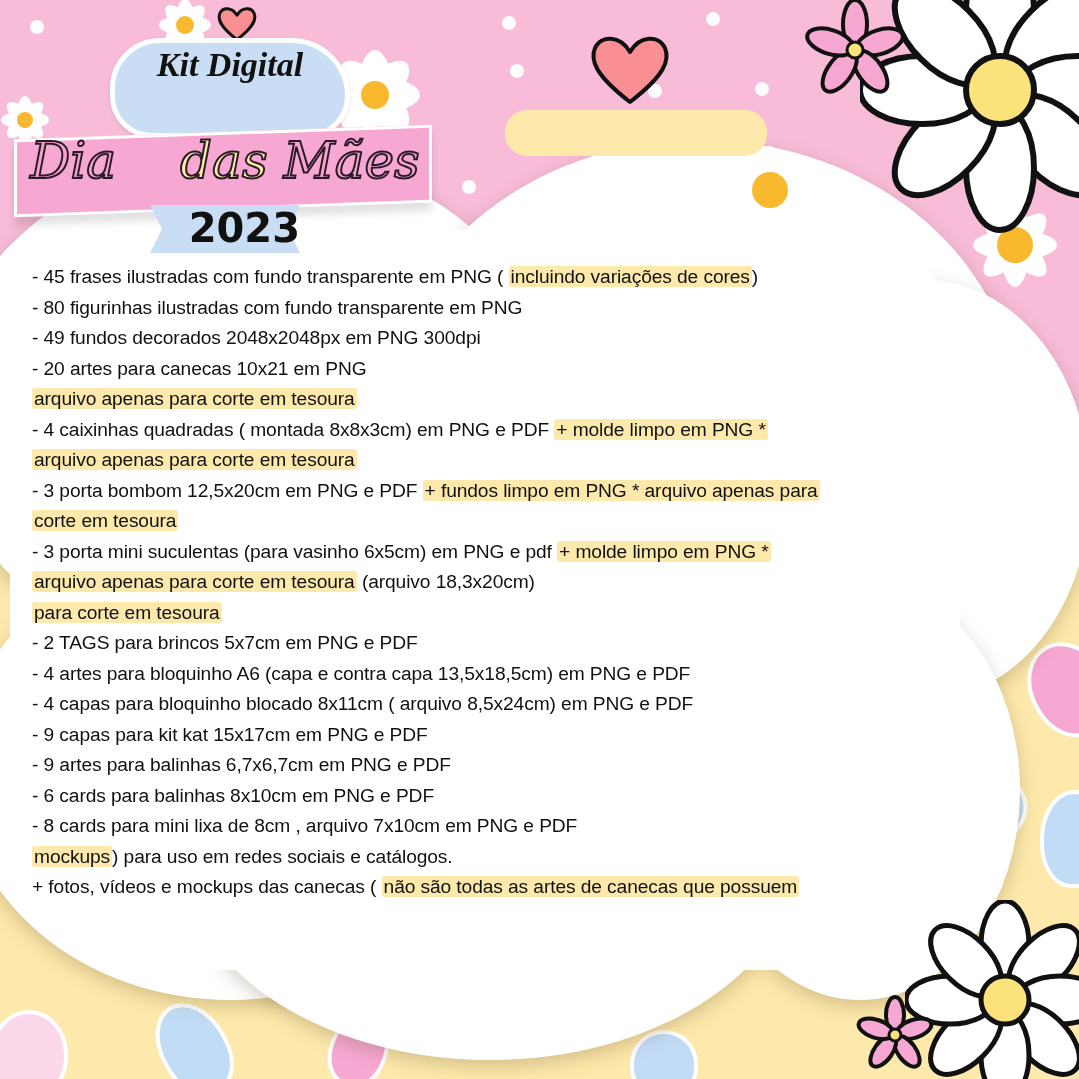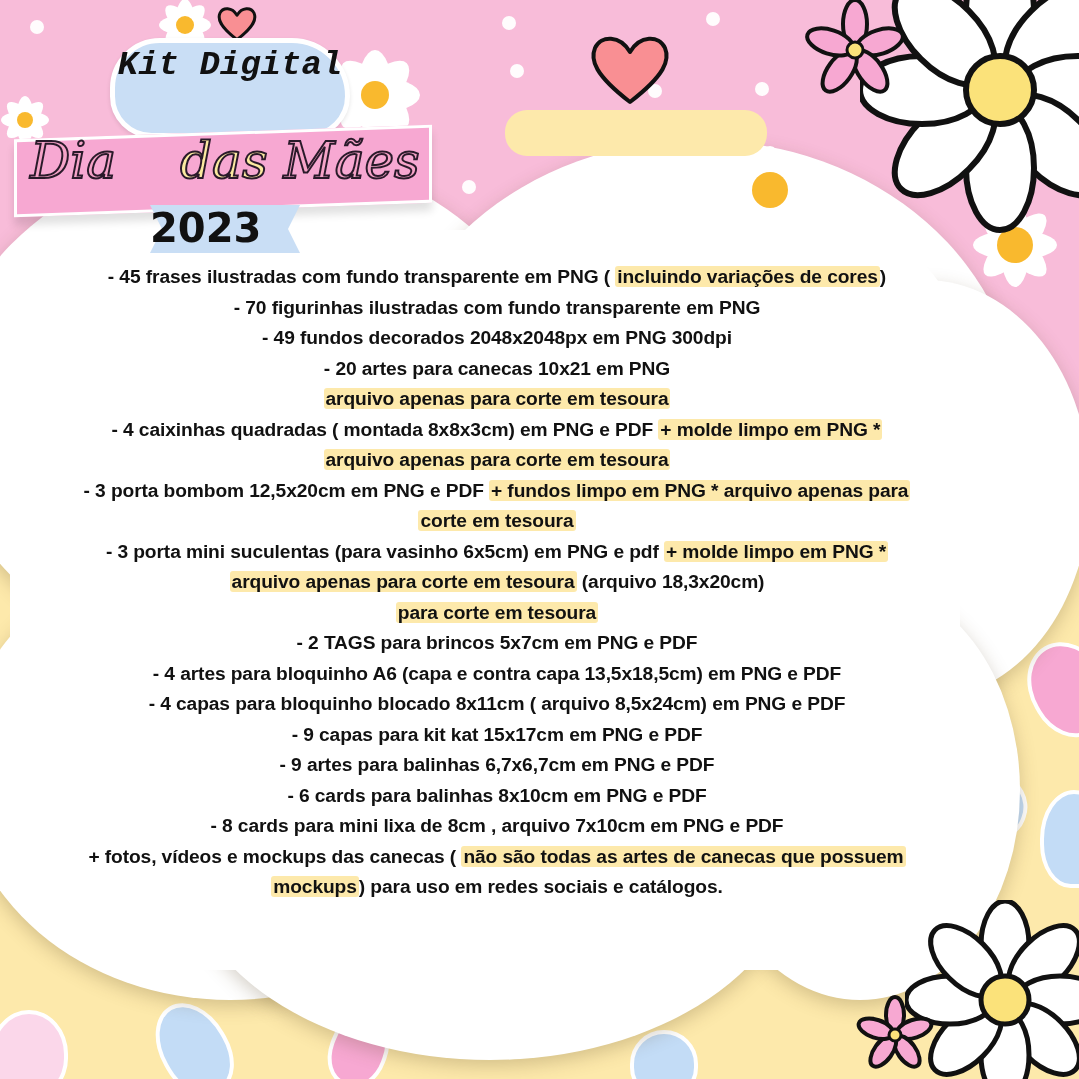--- a/index.html
+++ b/index.html
@@ -4,31 +4,31 @@
 <style>
   html, body { margin: 0; padding: 0; }
   body { width: 1079px; height: 1079px; overflow: hidden; font-family: "Liberation Sans", sans-serif; }
   .canvas { position: relative; width: 1079px; height: 1079px; overflow: hidden; background: #f8bcd9; }
   .bg-yellow { position: absolute; left: 0; top: 560px; width: 1079px; height: 519px; background: #fde9ab; }
   .pink-dots span { position: absolute; width: 14px; height: 14px; border-radius: 50%; background: #fff; opacity: .95; }
   .cloud { position: absolute; background: #fff; border-radius: 50%; }
   .cloud-shadow { box-shadow: 0 6px 18px rgba(90,70,40,.25); }
   .petal-blob { position: absolute; border-radius: 50% 50% 45% 45%; border: 4px solid #fff; }
   .daisy { position: absolute; }
-  .content { position: absolute; left: 32px; top: 262px; width: 930px; font-weight: bold; font-size: 19.2px; color: #111; line-height: 30.5px; letter-spacing: -0.1px; text-align: center; }
+  .content { position: absolute; left: 32px; top: 262px; width: 930px; font-weight: normal; font-size: 19.2px; color: #111; line-height: 30.5px; letter-spacing: -0.1px; }
   .content .line { white-space: nowrap; }
   .hl { background: #fde9ab; border-radius: 3px; padding: 0 2px; }
   .title-wrap { position: absolute; left: 14px; top: 10px; width: 430px; height: 250px; }
   .cloud-title { position: absolute; left: 110px; top: 38px; width: 230px; height: 90px; background: #c9def5; border: 5px solid #fff; border-radius: 60px 70px 50px 50px; box-shadow: 0 2px 4px rgba(0,0,0,.1); }
-  .kit-text { position: absolute; left: 110px; top: 46px; width: 240px; text-align: center; font-family: Liberation Mono, monospace; font-style: italic; font-weight: bold; font-size: 34px; color: #111; }
+  .kit-text { position: absolute; left: 110px; top: 46px; width: 240px; text-align: center; font-family: Liberation Serif, serif; font-style: italic; font-weight: bold; font-size: 34px; color: #111; }
   .banner { position: absolute; left: 14px; top: 132px; width: 412px; height: 72px; background: #f7a8d2; border: 3px solid #fff; transform: skewY(-2deg); box-shadow: 0 8px 8px rgba(0,0,0,.12); }
   .dia-text { position: absolute; left: 20px; top: 132px; width: 410px; text-align: center; font-family: "DejaVu Serif", serif; font-style: italic; font-size: 50px; color: #f6a3c8; -webkit-text-stroke: 2px #2a1a2a; }
   .dia-text .y { color: #fbeaa0; margin-left: 48px; }
   .year-ribbon { position: absolute; left: 150px; top: 205px; width: 150px; height: 48px; background: #c9def5; clip-path: polygon(0 0,100% 0,92% 50%,100% 100%,0 100%,8% 50%); }
-  .year-text { position: absolute; left: 150px; top: 205px; width: 150px; text-align: left; font-size: 40px; font-weight: bold; color: #111; font-family: "DejaVu Sans", sans-serif; }
+  .year-text { position: absolute; left: 150px; top: 205px; width: 150px; text-align: right; font-size: 40px; font-weight: bold; color: #111; font-family: "DejaVu Sans", sans-serif; }
   .heart { position: absolute; }
   .blank-pill { position: absolute; left: 505px; top: 110px; width: 262px; height: 46px; background: #fde9ab; border-radius: 22px; }
 </style>
 </head>
 <body>
 
 <div class="canvas">
 
   <div class="bg-yellow"></div>
 
@@ -168,34 +168,34 @@
     <div class="cloud-title"></div>
     <div class="kit-text">Kit Digital</div>
     <div class="banner"></div>
     <div class="dia-text"><span>Dia </span><span class="y">das </span><span>Mães</span></div>
     <div class="year-ribbon"></div>
     <div class="year-text">2023</div>
   </div>
 
   <div class="content" id="content">
       <div class="line"><span>- 45 frases ilustradas com fundo transparente em PNG ( </span><span class="hl">incluindo variações de cores</span><span>)</span></div>
-      <div class="line"><span>- 70 figurinhas ilustradas com fundo transparente em PNG</span></div>
+      <div class="line"><span>- 80 figurinhas ilustradas com fundo transparente em PNG</span></div>
       <div class="line"><span>- 49 fundos decorados 2048x2048px em PNG 300dpi</span></div>
       <div class="line"><span>- 20 artes para canecas 10x21 em PNG</span></div>
       <div class="line"><span class="hl">arquivo apenas para corte em tesoura</span></div>
       <div class="line"><span>- 4 caixinhas quadradas ( montada 8x8x3cm) em PNG e PDF </span><span class="hl">+ molde limpo em PNG *</span></div>
       <div class="line"><span class="hl">arquivo apenas para corte em tesoura</span></div>
       <div class="line"><span>- 3 porta bombom 12,5x20cm em PNG e PDF </span><span class="hl">+ fundos limpo em PNG * arquivo apenas para</span></div>
       <div class="line"><span class="hl">corte em tesoura</span></div>
       <div class="line"><span>- 3 porta mini suculentas (para vasinho 6x5cm) em PNG e pdf </span><span class="hl">+ molde limpo em PNG *</span></div>
       <div class="line"><span class="hl">arquivo apenas para corte em tesoura</span><span>  (arquivo 18,3x20cm)</span></div>
       <div class="line"><span class="hl">para corte em tesoura</span></div>
       <div class="line"><span>- 2 TAGS para brincos 5x7cm em PNG e PDF</span></div>
       <div class="line"><span>- 4 artes para bloquinho A6 (capa e contra capa 13,5x18,5cm) em PNG e PDF</span></div>
       <div class="line"><span>- 4 capas para bloquinho blocado 8x11cm ( arquivo 8,5x24cm) em PNG e PDF</span></div>
       <div class="line"><span>- 9 capas para kit kat 15x17cm em PNG e PDF</span></div>
       <div class="line"><span>- 9 artes para balinhas 6,7x6,7cm em PNG e PDF</span></div>
       <div class="line"><span>- 6 cards para balinhas 8x10cm em PNG e PDF</span></div>
       <div class="line"><span>- 8 cards para mini lixa de 8cm , arquivo 7x10cm em PNG e PDF</span></div>
+      <div class="line"><span class="hl">mockups</span><span>) para uso em redes sociais e catálogos.</span></div>
       <div class="line"><span>+ fotos, vídeos e mockups das canecas ( </span><span class="hl">não são todas as artes de canecas que possuem</span></div>
-      <div class="line"><span class="hl">mockups</span><span>) para uso em redes sociais e catálogos.</span></div>
     </div>
 </div>
 
 </body></html>

